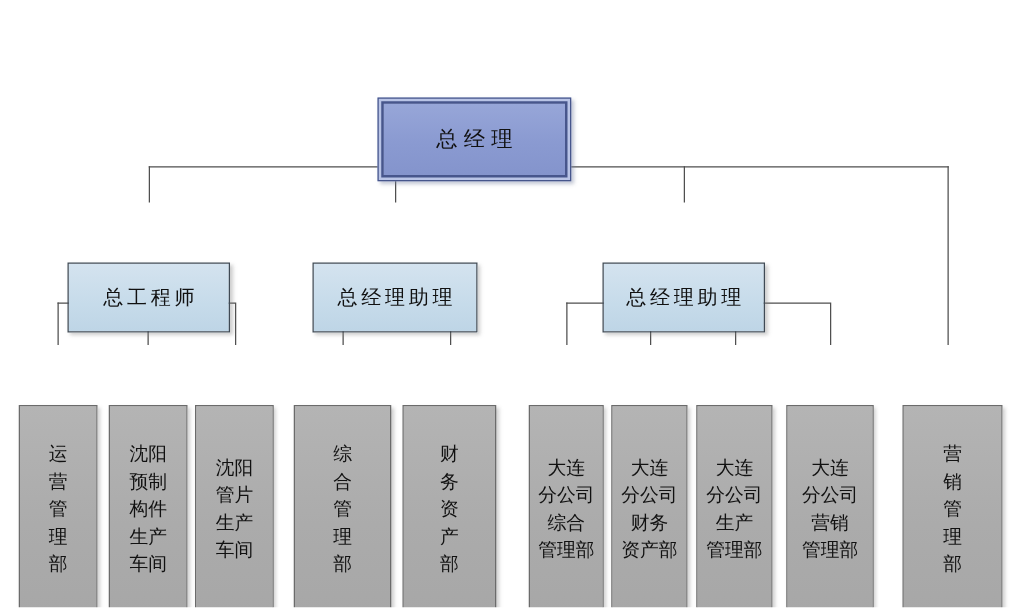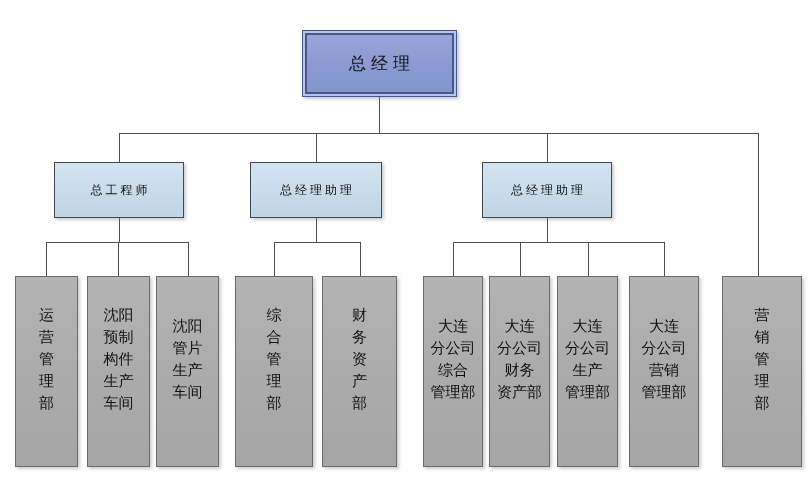--- a/index.html
+++ b/index.html
@@ -37,21 +37,21 @@
   #c-b5    { left:360px; top:242px; height:34px; }
 
   #c-m3-v  { left:547px; top:218px; height:24px; }
   #c-bus-3 { left:453px; top:242px; width:211px; }
   #c-b6    { left:453px; top:242px; height:34px; }
   #c-b7    { left:520px; top:242px; height:34px; }
   #c-b8    { left:588px; top:242px; height:34px; }
   #c-b9    { left:664px; top:242px; height:34px; }
 
   
-  .node { position:absolute; box-sizing:border-box; display:flex; align-items:center; justify-content:center; text-align:center; }
+  .node { position:absolute; box-sizing:border-box; display:flex; align-items:center; justify-content:center; text-align:center;margin-top:48px; }
 
   
   .root-outer {
     left:302px; top:30px; width:155px; height:67px;
     border:1px solid #47568c;
     background:#b9c4e6;
     padding:2px;
     box-shadow:2px 2px 3px rgba(120,130,160,0.45);
   }
   .root-inner {
@@ -61,21 +61,21 @@
     background:linear-gradient(to bottom, #97a6d8 0%, #8a9ad1 55%, #8494cc 100%);
     display:flex; align-items:center; justify-content:center;
     font-size:17px; letter-spacing:5px; text-indent:5px;
   }
 
   
   .mgr {
     top:162px; height:56px;
     border:1px solid #3f4a55;
     background:linear-gradient(to bottom, #d4e3ef 0%, #c6dbea 60%, #bed5e6 100%);
-    font-size:12px; letter-spacing:3px; text-indent:3px;
+    font-size:16px; letter-spacing:3px; text-indent:3px;
     box-shadow:2px 2px 3px rgba(130,130,130,0.4);
     font-family:Liberation Serif, serif;
   }
   #m1 { left:54px;  width:130px; }
   #m2 { left:250px; width:132px; }
   #m3 { left:482px; width:130px; }
 
   
   .dept {
     top:276px; height:191px;

